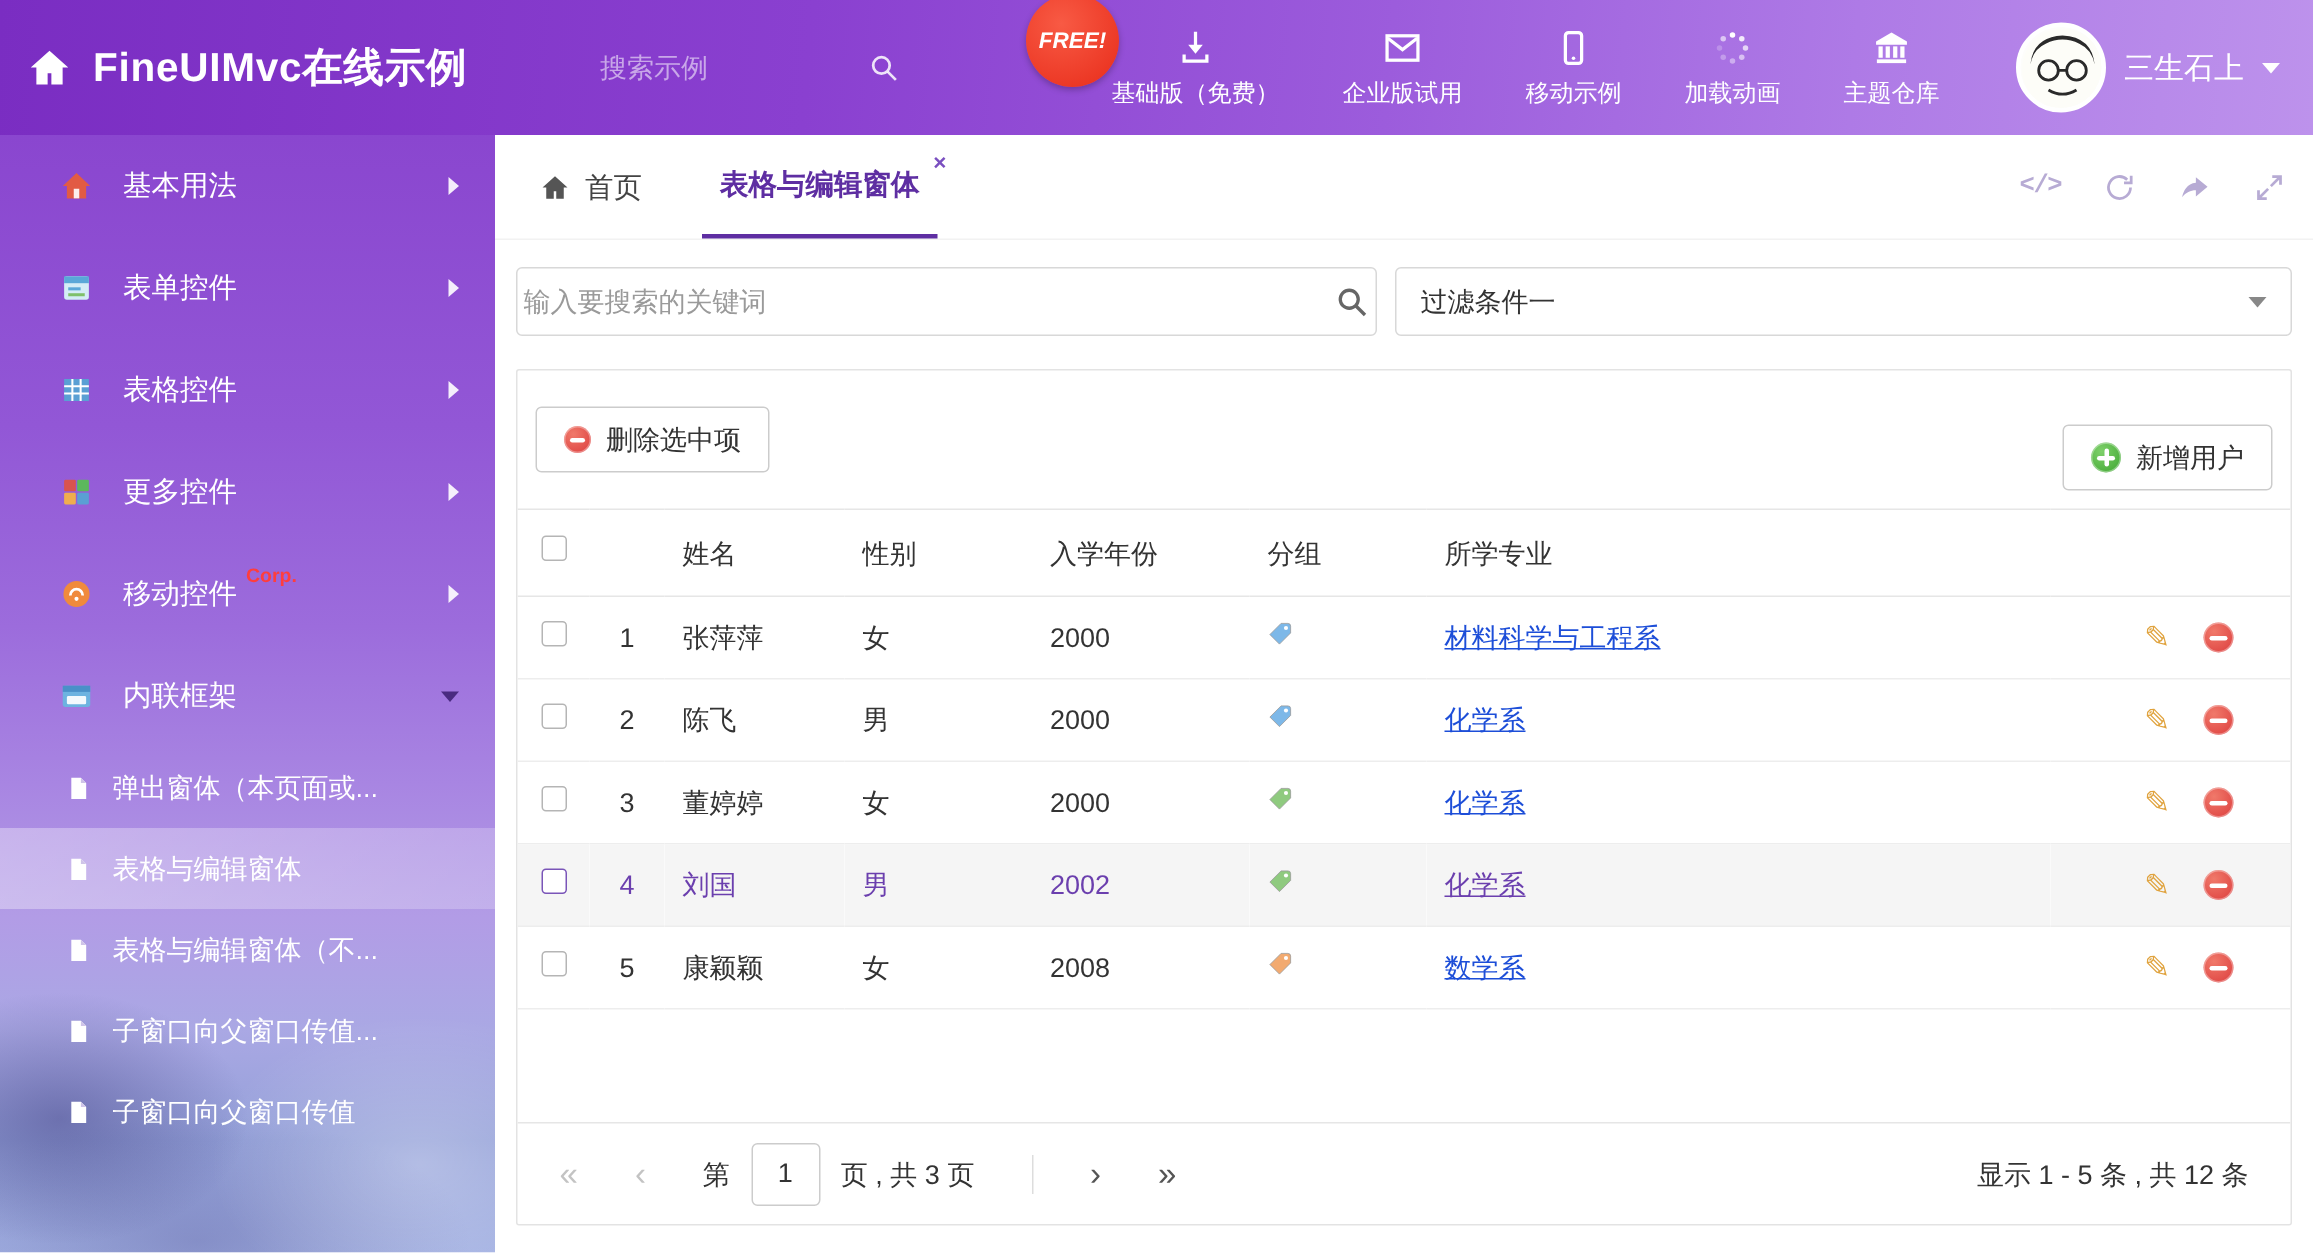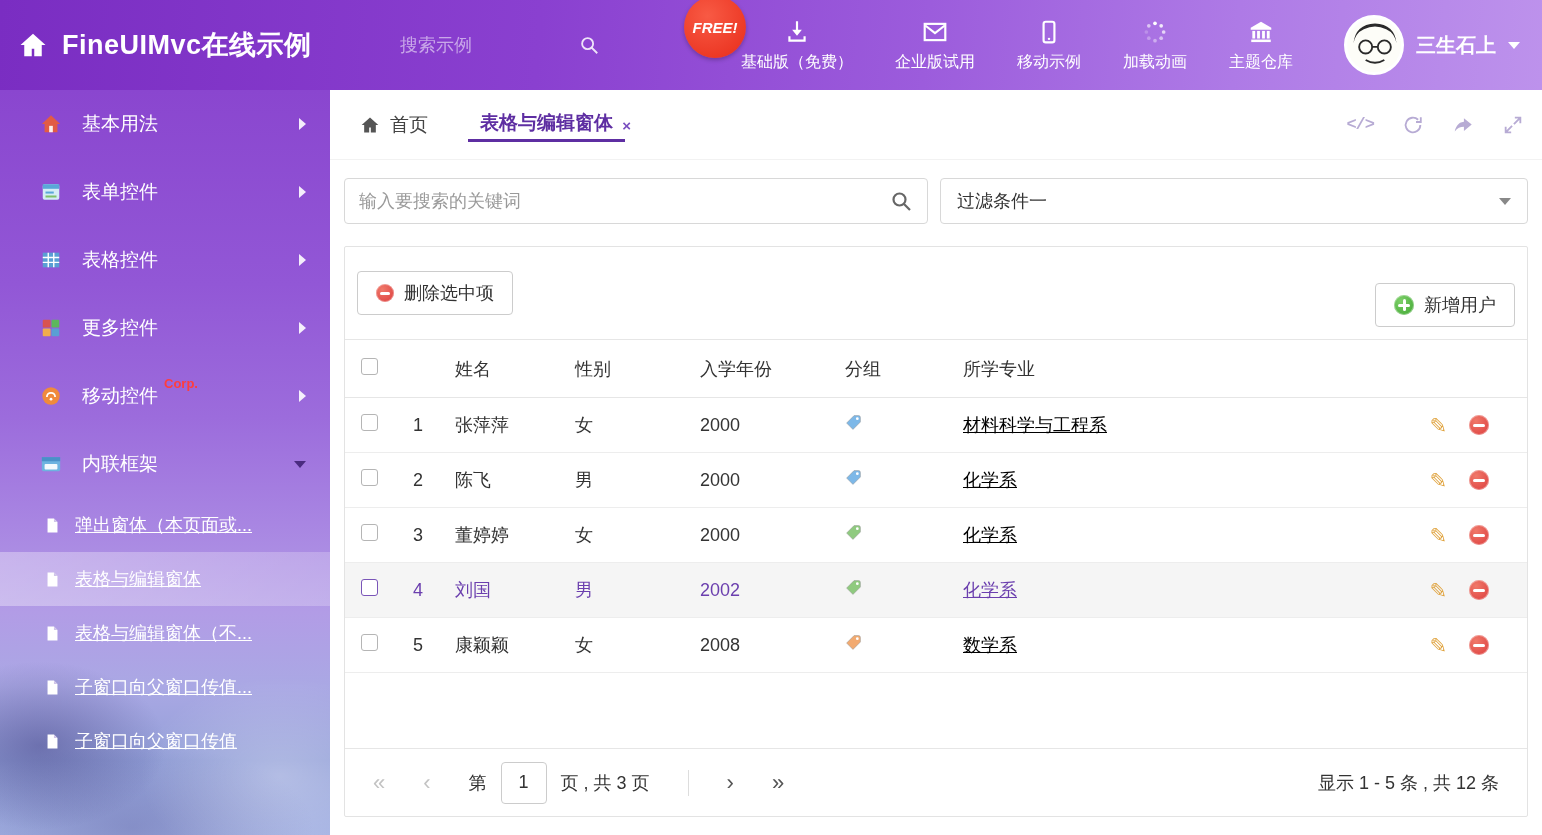--- a/index.html
+++ b/index.html
@@ -20,73 +20,73 @@
   .top-search .mag { color:rgba(255,255,255,.85); display:flex; }
   .free-badge { position:absolute; left:684px; top:-4px; width:62px; height:62px; border-radius:50%;
     background:radial-gradient(circle at 38% 32%, #f85a44, #e82c1a); color:#fff; font-size:15px; font-weight:bold; font-style:italic;
     display:flex; align-items:center; justify-content:center; box-shadow:0 2px 4px rgba(0,0,0,.25); z-index:30; }
   .topnav { display:flex; align-items:flex-end; gap:42px; margin-left:116px; }
   .topnav-item { display:flex; flex-direction:column; align-items:center; gap:7px; cursor:pointer; }
   .topnav-item .nicon { height:28px; display:flex; align-items:flex-end; }
   .topnav-item .nlabel { font-size:16px; white-space:nowrap; }
   .userbox { margin-left:auto; margin-right:22px; display:flex; align-items:center; gap:12px; cursor:pointer; }
   .avatar-ring { width:60px; height:60px; border-radius:50%; border:3px solid #fff; overflow:hidden; background:#fdfdfb; flex:none; }
-  .user-name { font-size:20px;font-weight:bold; }
+  .user-name { font-size:20px; }
   .caret-down-w { width:0; height:0; border-left:6px solid transparent; border-right:6px solid transparent; border-top:7px solid #fff; }
 
   
   .sidebar { position:absolute; left:0; top:90px; bottom:0; width:330px; overflow:hidden; color:#fff;
     background:
       radial-gradient(ellipse 180px 120px at 12% 88%, rgba(45,40,110,.40), transparent 70%),
       radial-gradient(ellipse 200px 140px at 85% 92%, rgba(255,255,255,.28), transparent 70%),
       radial-gradient(ellipse 260px 120px at 40% 99%, rgba(70,70,140,.30), transparent 70%),
       linear-gradient(180deg,#8a46cf 0%,#9257d6 26%,#9c6cdc 44%,#a885e2 58%,#b29ce6 70%,#aaa8e4 80%,#93a0d8 90%,#a2b0e2 100%); }
   .menu-item { height:68px; display:flex; align-items:center; padding:0 24px 0 40px; font-size:19px; cursor:pointer; }
   .menu-item .micon { width:24px; margin-right:18px; display:flex; }
   .menu-badge { font-size:13px; color:#ff3d3d; margin-left:6px; align-self:flex-start; margin-top:14px; font-weight:bold; }
   .menu-arrow { margin-left:auto; width:0; height:0; border-top:6px solid transparent; border-bottom:6px solid transparent; border-left:7px solid rgba(255,255,255,.9); }
   .menu-arrow-down { margin-left:auto; width:0; height:0; border-left:6px solid transparent; border-right:6px solid transparent; border-top:7px solid #4a2b80; }
-  .submenu-item { height:54px; display:flex; align-items:center; padding:0 31px 0 44px; font-size:18px; cursor:pointer; white-space:nowrap;text-decoration:underline; }
+  .submenu-item { height:54px; display:flex; align-items:center; padding:0 31px 0 44px; font-size:18px; cursor:pointer; white-space:nowrap; }
   .submenu-item .sicon { width:17px; margin-right:14px; display:flex; flex:none; }
   .submenu-item.active { background:linear-gradient(90deg, rgba(255,255,255,.34), rgba(255,255,255,.22)); }
 
   
   .content { position:absolute; left:330px; top:90px; right:0; bottom:0; background:#fff; display:flex; flex-direction:column; }
-  .tabbar { height:70px; flex:none; display:flex; align-items:stretch; padding:17px 18px; border-bottom:1px solid #f2f2f2; }
+  .tabbar { height:70px; flex:none; display:flex; align-items:stretch; padding:0 18px; border-bottom:1px solid #f2f2f2; }
   .tab { display:flex; align-items:center; gap:10px; padding:0 12px; margin-right:28px; font-size:19px; color:#444; cursor:pointer; position:relative; }
   .tab.active { color:#5e2ea2; font-weight:bold; border-bottom:3px solid #5e2ea2; }
   .tab-close { position:absolute; top:11px; right:-6px; font-size:15px; color:#7a4fc0; font-weight:bold; line-height:1; cursor:pointer; }
   .tabbar-icons { margin-left:auto; display:flex; align-items:center; gap:28px; color:#b7abd4; }
   .tabbar-icons .tbi { display:flex; align-items:center; cursor:pointer; }
   .code-glyph { font-size:17px; font-weight:bold; letter-spacing:-1px; font-family:"Liberation Mono","DejaVu Sans Mono",monospace; }
 
   .page { flex:1; padding:18px 14px; display:flex; flex-direction:column; overflow:hidden; }
   .filter-row { display:flex; gap:12px; height:46px; flex:none; }
-  .search-box { flex:1; border:1px solid #d8d8d8; border-radius:4px; display:flex; align-items:center; padding:0 14px; }
+  .search-box { flex:1; border:1px solid #d8d8d8; border-radius:4px; display:flex; align-items:center; padding:0 4px; }
   .search-box input { flex:1; border:none; outline:none; font-size:18px; color:#333; font-family:inherit; }
   .search-box input::placeholder { color:#9a9a9a; }
   .search-box .mag { color:#666; display:flex; cursor:pointer; }
   .dropdown { flex:1; border:1px solid #d8d8d8; border-radius:4px; display:flex; align-items:center; padding:0 16px; font-size:18px; color:#333; cursor:pointer; }
   .caret-down-g { margin-left:auto; width:0; height:0; border-left:6px solid transparent; border-right:6px solid transparent; border-top:7px solid #888; }
 
   .grid-panel { margin-top:22px; border:1px solid #e3e3e3; border-radius:2px; flex:1; display:flex; flex-direction:column; overflow:hidden; }
   .grid-toolbar { padding:12px; display:flex; align-items:center; flex:none; }
   .btn { display:inline-flex; align-items:center; gap:10px; border:1px solid #ccc; border-radius:4px; background:#fff; padding:0 18px; height:44px; font-size:18px; color:#333; cursor:pointer; font-family:inherit; }
   .btn-add { margin-left:auto;margin-top:24px; }
 
   table.grid { width:100%; border-collapse:collapse; table-layout:fixed; font-size:18px; color:#333; }
   .grid thead tr { border-top:1px solid #e6e6e6; border-bottom:1px solid #e6e6e6; height:58px;font-family:Liberation Mono, monospace; }
   .grid th { text-align:left; font-weight:normal; padding-left:12px; }
   .grid tbody tr { height:55px; border-bottom:1px solid #ededed; }
   .grid td { padding-left:12px; overflow:hidden; white-space:nowrap; }
   .col-check { padding-left:16px !important; }
   .col-num { text-align:center; padding-left:0 !important; }
   .col-actions { text-align:right; padding-right:38px; }
   .grid tbody tr.selected { background:#f5f5f5; color:#6b3fae; }
-  .major-link { color:#000000; text-decoration:underline; cursor:pointer; }
+  .major-link { color:#1d4ed8; text-decoration:underline; cursor:pointer; }
   tr.selected .major-link { color:#6b3fae; }
   .checkbox { width:17px; height:17px; border:1px solid #b5b5b5; border-radius:3px; background:#fff; display:inline-block; cursor:pointer; }
   tr.selected .checkbox { border-color:#7a55b8; }
 
   .icon-del { width:20px; height:20px; border-radius:50%; background:radial-gradient(circle at 35% 30%, #f0796a, #dc3c3c); position:relative; display:inline-block; vertical-align:middle; cursor:pointer; box-shadow:inset 0 0 0 1px rgba(255,255,255,.35); }
   .icon-del::after { content:""; position:absolute; left:4px; right:4px; top:8.5px; height:3px; background:#fff; border-radius:2px; }
   .icon-del.sm { width:18px; height:18px; } .icon-del.sm::after{ top:7.5px; }
   .icon-add { width:20px; height:20px; border-radius:50%; background:radial-gradient(circle at 35% 30%, #7ed06a, #3da52f); position:relative; display:inline-block; vertical-align:middle; cursor:pointer; box-shadow:inset 0 0 0 1px rgba(255,255,255,.35); }
   .icon-add::after { content:""; position:absolute; left:4px; right:4px; top:8.5px; height:3px; background:#fff; border-radius:2px; }
   .icon-add::before { content:""; position:absolute; top:4px; bottom:4px; left:8.5px; width:3px; background:#fff; border-radius:2px; }

